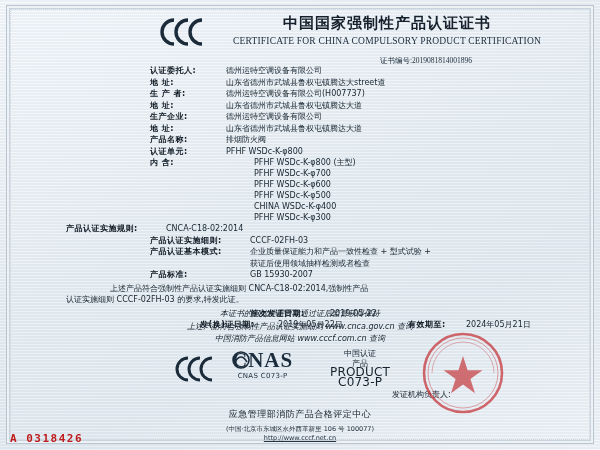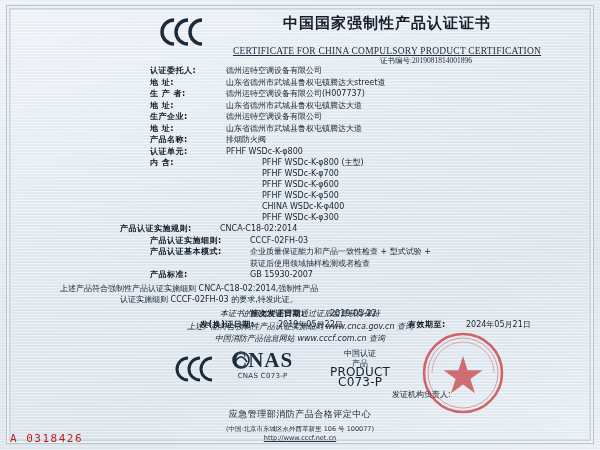--- a/index.html
+++ b/index.html
@@ -63,23 +63,22 @@
     color: #15202c;
     letter-spacing: 1px;
     line-height: 19px;
     white-space: nowrap;
   }
   .title-en {
     font-family: "Liberation Serif", "DejaVu Serif", serif;
     font-size: 9.5px;
     color: #20303f;
     letter-spacing: 0.2px;
-    margin-top: 13px;
-    white-space: nowrap;
-    text-decoration: underline;
+    margin-top: 3px;
+    white-space: nowrap;
   }
 
   
   .body-area {
     position: absolute;
     left: 0; top: 56px;
     width: 600px;
   }
   .cert-no {
     position: absolute;
@@ -109,21 +108,21 @@
   .row .val {
     flex: 1 1 auto;
     color: #16242f;
   }
   .row.indent .lbl { visibility: hidden; }
   .rows {
     position: absolute;
     left: 0; top: 9px;
     width: 580px;
   }
-  .row.tight { line-height: 11px; gap: 8px; }
+  .row.tight { line-height: 11px; }
   .val.sub { padding-left: 28px; }
 
   
   .notes {
     position: absolute;
     left: 0; top: 252px;
     width: 600px;
     text-align: center;
     font-style: italic;
   }
@@ -220,21 +219,21 @@
   }
 
   
   .serial {
     position: absolute;
     left: 10px; top: 432px;
     font-family: "DejaVu Sans Mono", "Liberation Mono", monospace;
     font-size: 11px;
     color: #c01b1b;
     letter-spacing: 1.5px;
-    font-weight: normal;
+    font-weight: bold;
   }
 </style>
 </head>
 <body>
 
 <div class="page">
   <div class="border-frame"></div>
 
   <div class="header">
     <div class="ccc-logo">
@@ -308,45 +307,45 @@
       </div>
       <div class="row tight indent">
         <span class="lbl">内 含:</span>
         <span class="val sub">CHINA WSDc-K-φ400</span>
       </div>
       <div class="row tight indent">
         <span class="lbl">内 含:</span>
         <span class="val sub">PFHF WSDc-K-φ300</span>
       </div>
 
-      <div class="row" style="padding-left:120px">
+      <div class="row" style="padding-left:66px">
         <span class="lbl" style="width:100px;flex:0 0 100px">产品认证实施规则:</span>
         <span class="val">CNCA-C18-02:2014</span>
       </div>
       <div class="row">
         <span class="lbl" style="width:100px;flex:0 0 100px">产品认证实施细则:</span>
         <span class="val">CCCF-02FH-03</span>
       </div>
       <div class="row">
         <span class="lbl" style="width:100px;flex:0 0 100px">产品认证基本模式:</span>
         <span class="val">企业质量保证能力和产品一致性检查 + 型式试验 +</span>
       </div>
       <div class="row">
         <span class="lbl" style="width:100px;flex:0 0 100px"></span>
         <span class="val">获证后使用领域抽样检测或者检查</span>
       </div>
       <div class="row">
         <span class="lbl" style="width:100px;flex:0 0 100px">产品标准:</span>
         <span class="val">GB 15930-2007</span>
       </div>
 
-      <div class="row" style="padding-left:60px;margin-top:2px">
+      <div class="row" style="padding-left:110px;margin-top:2px">
         <span class="val">上述产品符合强制性产品认证实施细则 CNCA-C18-02:2014,强制性产品</span>
       </div>
-      <div class="row" style="padding-left:120px">
+      <div class="row" style="padding-left:66px">
         <span class="val">认证实施细则 CCCF-02FH-03 的要求,特发此证。</span>
       </div>
 
       <div class="row" style="padding-left:250px;margin-top:2px">
         <span class="lbl" style="width:80px;flex:0 0 80px">首次发证日期:</span>
         <span class="val">2019-05-22</span>
       </div>
       <div class="row" style="padding-left:200px">
         <span class="lbl" style="width:78px;flex:0 0 78px">发(换)证日期:</span>
         <span class="val">2019年05月22日</span>

